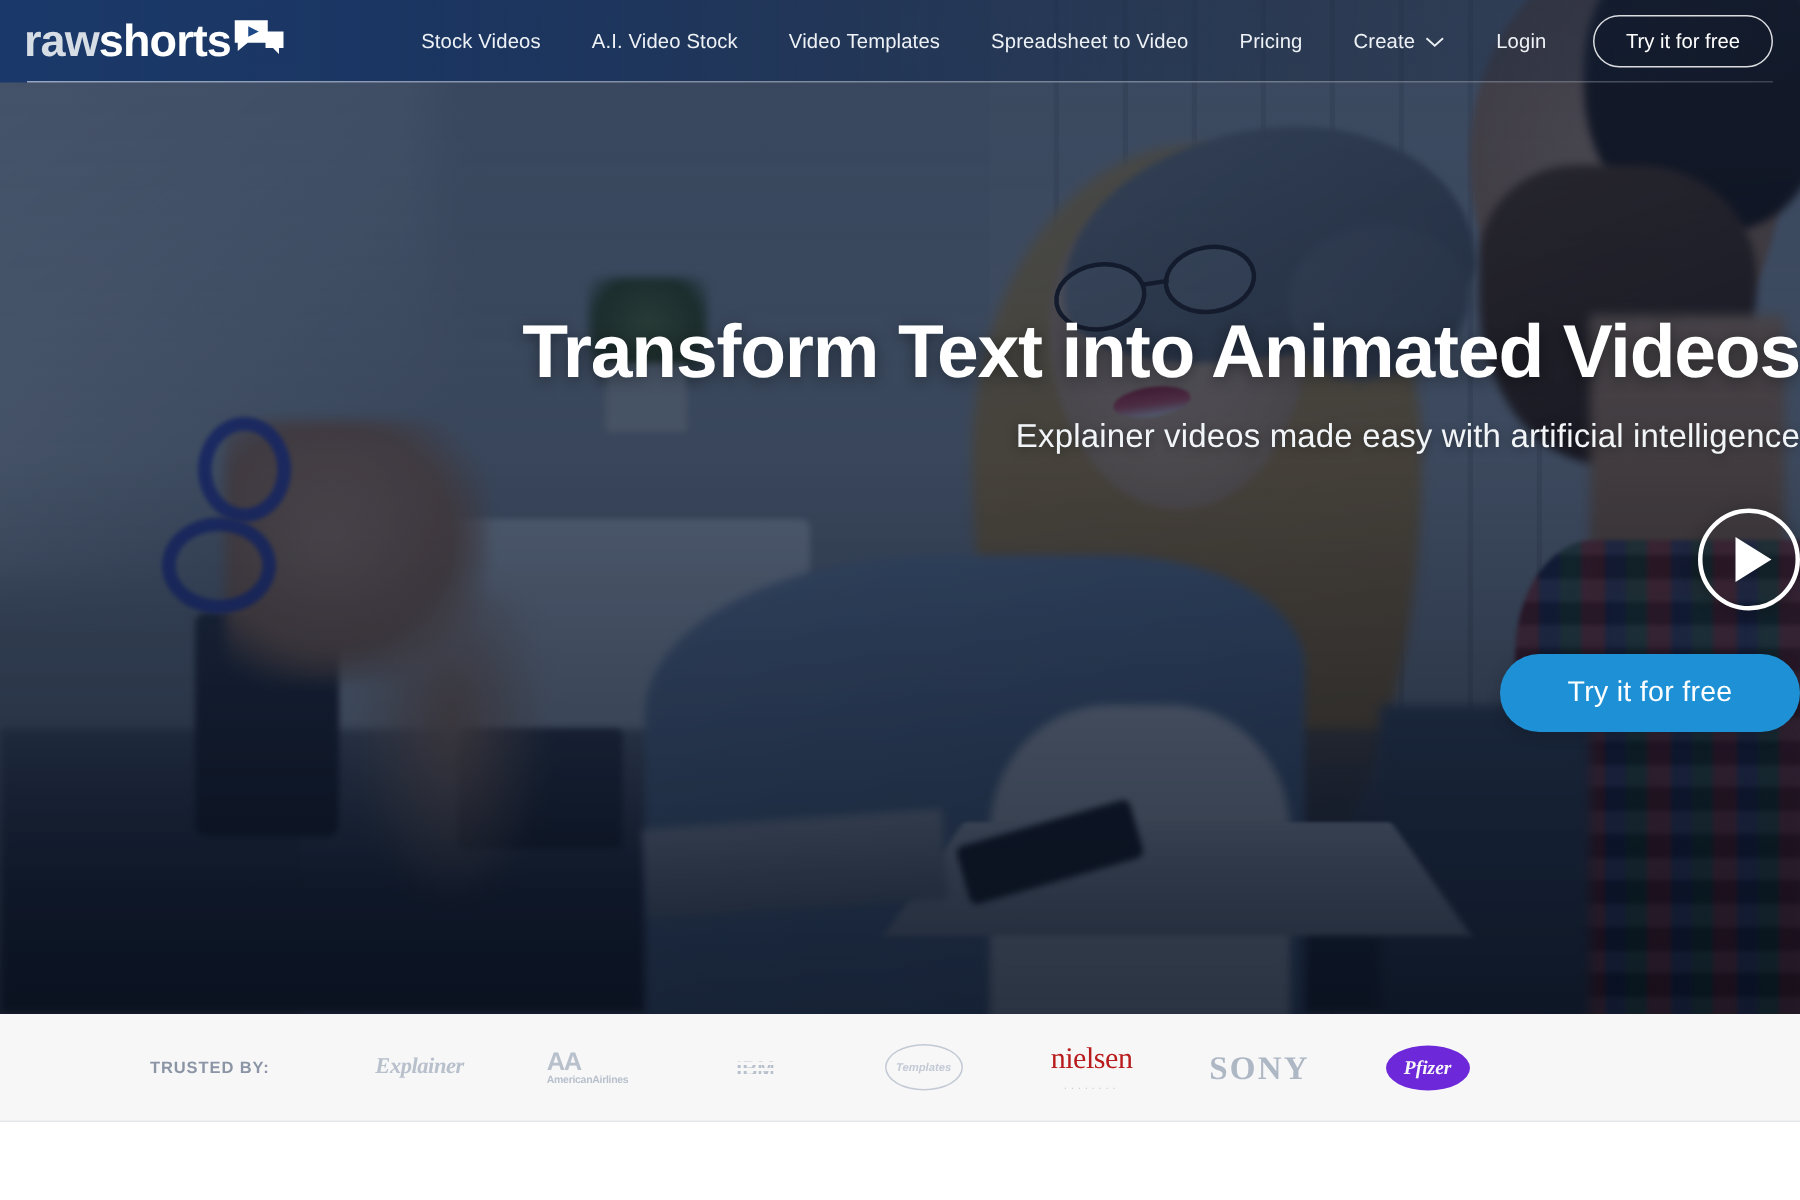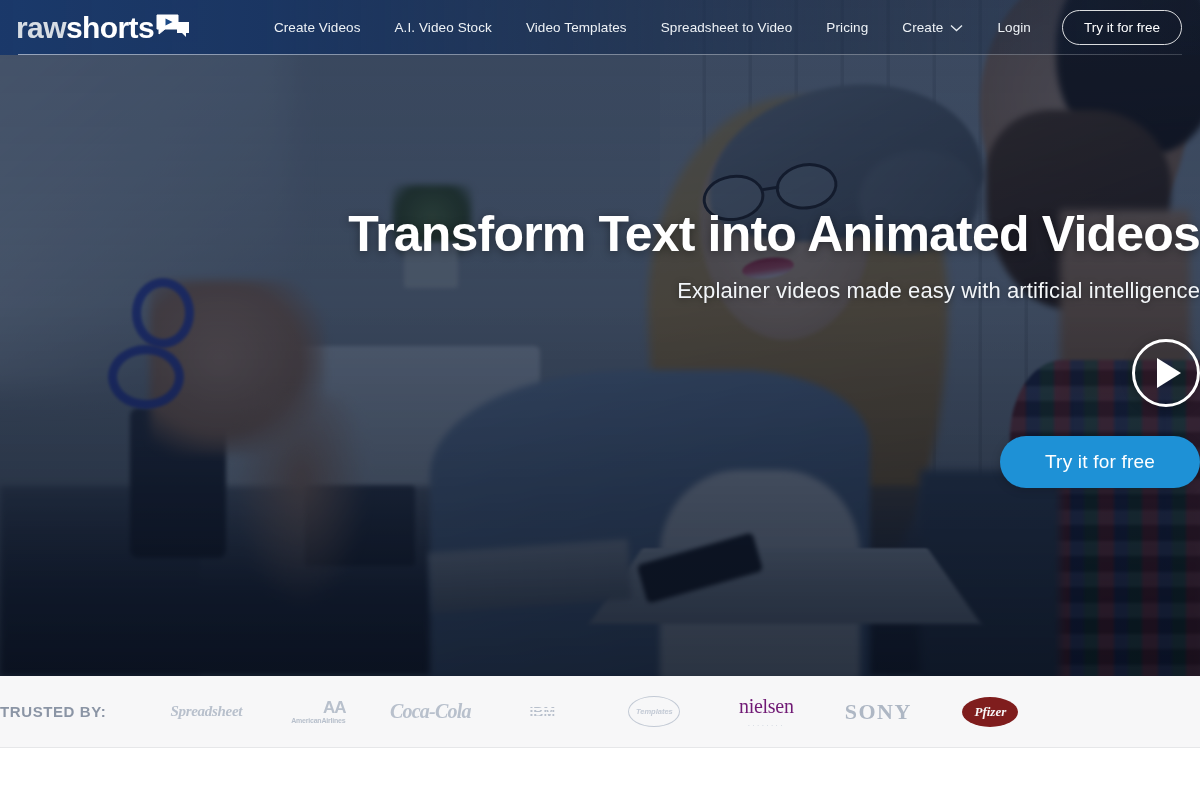--- a/index.html
+++ b/index.html
@@ -389,22 +389,23 @@
     top: 676px; left: 0;
     width: 1200px;
     height: 72px;
     background: #f7f7f8;
     border-bottom: 1px solid #e6e7e9;
     display: flex;
     align-items: center;
     z-index: 20;
   }
   .trusted-label {
+    margin-left: 100px;
     color: #8b95a5;
-    font-size: 15px;
+    font-size: 11px;
     font-weight: 700;
     letter-spacing: .6px;
     white-space: nowrap;
     text-align: center;
   }
   .logo-row {
     display: flex;
     align-items: center;
     margin-left: 44px;
     gap: 0;
@@ -418,21 +419,21 @@
     color: #b8c0cc;
     cursor: pointer;
   }
   .b-capitalone {
     font-size: 15px;
     font-weight: 700;
     font-style: italic;
     font-family: "Liberation Serif", serif;
     letter-spacing: -.3px;
   }
-  .b-aa { text-align: right; line-height: 1.05; }
+  .b-aa { text-align: left; line-height: 1.05; }
   .b-aa-big { font-size: 17px; font-weight: 700; letter-spacing: -1px; }
   .b-aa-small { font-size: 7px; font-weight: 700; letter-spacing: -.2px; }
   .b-coke {
     font-family: "Liberation Serif", serif;
     font-style: italic;
     font-size: 20px;
     font-weight: 700;
     letter-spacing: -.8px;
   }
   .b-ibm {
@@ -452,39 +453,39 @@
     display: flex; align-items: center; justify-content: center;
     font-size: 7.5px; font-style: italic; font-weight: 700;
     color: #c3cad5;
     overflow: hidden;
   }
   .b-nielsen { text-align: center; }
   .b-nielsen-word {
     font-family: "Liberation Serif", serif;
     font-size: 20px;
     letter-spacing: -.3px;
-    color: #701a75;
+    color: #b91c1c;
   }
   .b-nielsen-dots {
     font-size: 8px;
     letter-spacing: 2.4px;
     color: #c9d0da;
     margin-top: 1px;
   }
   .b-sony {
     font-family: "Liberation Serif", serif;
     font-size: 22px;
     font-weight: 700;
     letter-spacing: 1.5px;
     color: #aeb7c4;
   }
   .b-pfizer {
     width: 56px; height: 30px;
     border-radius: 50%;
-    background: #7f1d1d;
+    background: #6d28d9;
     color: #f7f7f8;
     display: flex; align-items: center; justify-content: center;
     font-family: "Liberation Serif", serif;
     font-style: italic;
     font-size: 13px;
     font-weight: 700;
   }
 
   .below-fold {
     position: absolute;
@@ -552,21 +553,21 @@
       <span class="logo-mark">
         <svg width="34" height="26" viewBox="0 0 34 26">
           <path d="M1 2h21v14H9l-6 5V16H1z" fill="#ffffff" stroke="#ffffff" stroke-width="1"></path>
           <path d="M9.5 5.5v7l7-3.5z" fill="#1d4a86"></path>
           <path d="M21 9h12v11h-3v4l-4-4h-5z" fill="#ffffff"></path>
         </svg>
       </span>
     </div>
 
     <div class="nav">
-      <div class="nav-item">Create Videos</div>
+      <div class="nav-item">Stock Videos</div>
       <div class="nav-item">A.I. Video Stock</div>
       <div class="nav-item">Video Templates</div>
       <div class="nav-item">Spreadsheet to Video</div>
       <div class="nav-item">Pricing</div>
       <div class="nav-item with-caret">
         <span>Create</span>
         <span class="caret">
           <svg width="13" height="8" viewBox="0 0 13 8">
             <path d="M1 1.5L6.5 6.5L12 1.5" fill="none" stroke="#e9eef3" stroke-width="1.3"></path>
           </svg>
@@ -588,33 +589,30 @@
 
     <button class="hero-cta">Try it for free</button>
   </div>
 
   <div class="trusted">
     <div class="trusted-label">TRUSTED BY:</div>
 
     <div class="logo-row">
 
       <div class="brand">
-        <span class="b-capitalone">Spreadsheet</span>
+        <span class="b-capitalone">Explainer</span>
       </div>
 
       <div class="brand">
         <div class="b-aa">
           <div class="b-aa-big">AA</div>
           <div class="b-aa-small">AmericanAirlines</div>
         </div>
       </div>
 
-      <div class="brand">
-        <span class="b-coke">Coca-Cola</span>
-      </div>
 
       <div class="brand">
         <span class="b-ibm">IBM</span>
       </div>
 
       <div class="brand">
         <span class="b-oval">Templates</span>
       </div>
 
       <div class="brand">

